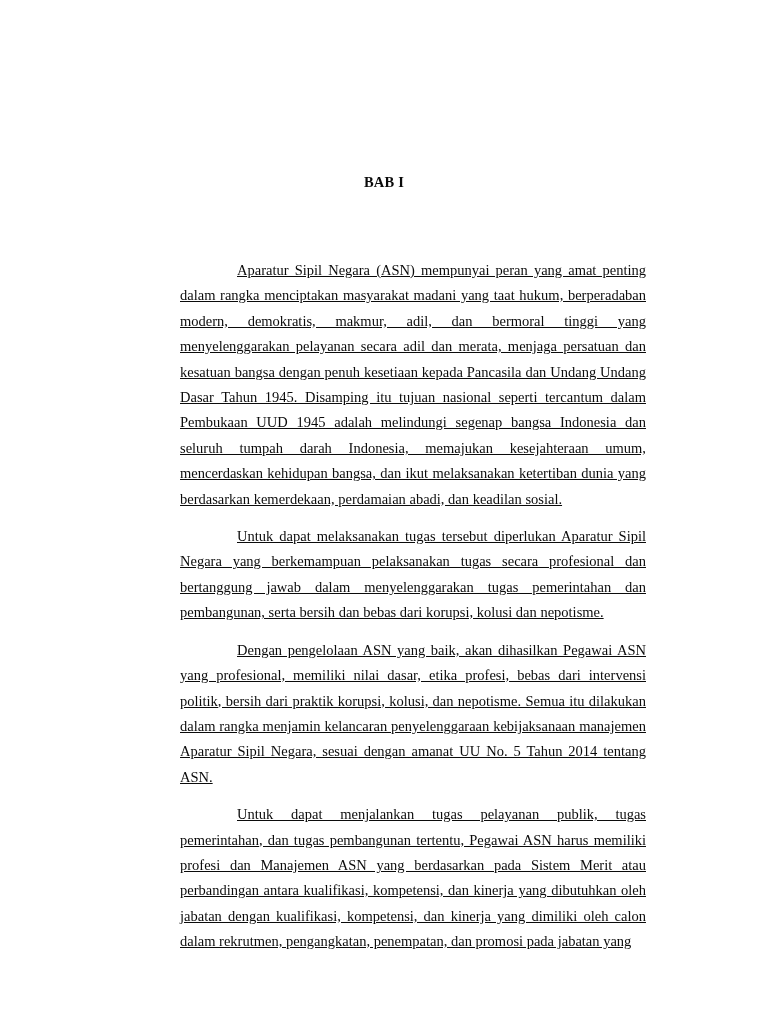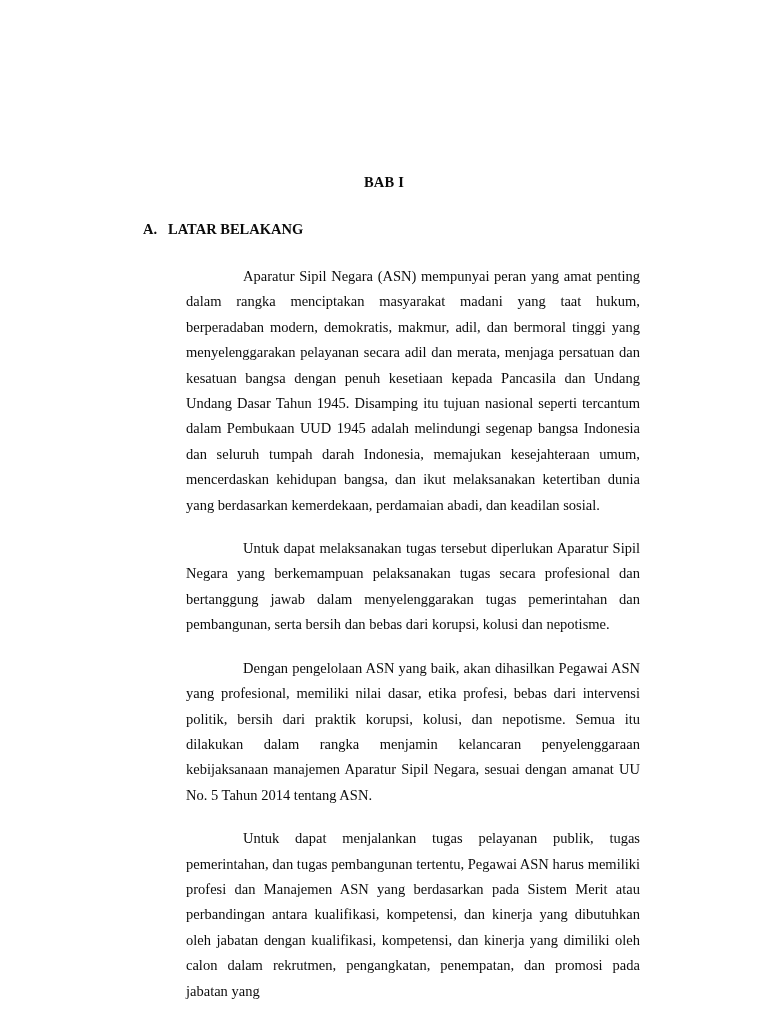--- a/index.html
+++ b/index.html
@@ -62,40 +62,38 @@
     position: absolute;
     top: 246px;
     left: 168px;
     width: 490px;
     font-size: 14.5px;
     line-height: 25.4px;
     text-align: justify;
     text-justify: inter-word;
   }
   .body-block p {
-    margin: 18px;
+    margin: 12px;
     text-indent: 57px;
     text-align: justify;
     hyphens: none;
+    text-decoration: underline;
   }
   .body-block p.last-para {
     
   }
 </style>
 </head>
 <body>
 
 <div class="page">
 
   <div class="chapter-title">BAB I</div>
 
 
-  <div class="section-heading">
-    <span class="sec-letter">A.</span><span class="sec-label">LATAR BELAKANG</span>
-  </div>
 
   <div class="body-block">
     <p>Aparatur Sipil Negara (ASN) mempunyai peran yang amat penting dalam rangka menciptakan masyarakat madani yang taat hukum, berperadaban modern, demokratis, makmur, adil, dan bermoral tinggi yang menyelenggarakan pelayanan secara adil dan merata, menjaga persatuan dan kesatuan bangsa dengan penuh kesetiaan kepada Pancasila dan Undang Undang Dasar Tahun 1945. Disamping itu tujuan nasional seperti tercantum dalam Pembukaan UUD 1945 adalah melindungi segenap bangsa Indonesia dan seluruh tumpah darah Indonesia, memajukan kesejahteraan umum, mencerdaskan kehidupan bangsa, dan ikut melaksanakan ketertiban dunia yang berdasarkan kemerdekaan, perdamaian abadi, dan keadilan sosial.</p>
     <p>Untuk dapat melaksanakan tugas tersebut diperlukan Aparatur Sipil Negara yang berkemampuan pelaksanakan tugas secara profesional dan bertanggung jawab dalam menyelenggarakan tugas pemerintahan dan pembangunan, serta bersih dan bebas dari korupsi, kolusi dan nepotisme.</p>
     <p>Dengan pengelolaan ASN yang baik, akan dihasilkan Pegawai ASN yang profesional, memiliki nilai dasar, etika profesi, bebas dari intervensi politik, bersih dari praktik korupsi, kolusi, dan nepotisme. Semua itu dilakukan dalam rangka menjamin kelancaran penyelenggaraan kebijaksanaan manajemen Aparatur Sipil Negara, sesuai dengan amanat UU No. 5 Tahun 2014 tentang ASN.</p>
     <p class="last-para">Untuk dapat menjalankan tugas pelayanan publik, tugas pemerintahan, dan tugas pembangunan tertentu, Pegawai ASN harus memiliki profesi dan Manajemen ASN yang berdasarkan pada Sistem Merit atau perbandingan antara kualifikasi, kompetensi, dan kinerja yang dibutuhkan oleh jabatan dengan kualifikasi, kompetensi, dan kinerja yang dimiliki oleh calon dalam rekrutmen, pengangkatan, penempatan, dan promosi pada jabatan yang</p>
   </div>
 
 </div>
 

